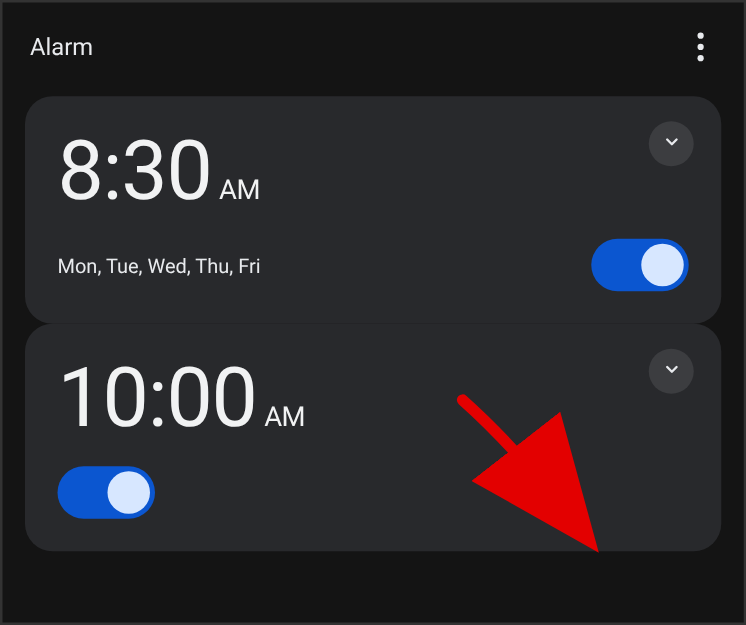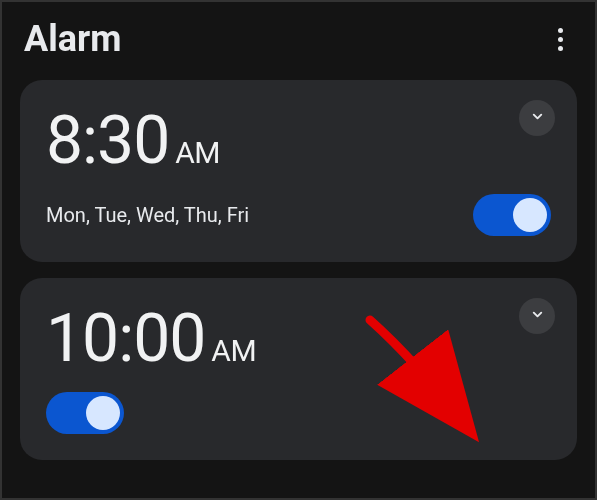--- a/index.html
+++ b/index.html
@@ -17,42 +17,41 @@
       overflow: hidden;
       border: 2px solid #333;
     }
     .header {
       display: flex;
       justify-content: space-between;
       align-items: center;
       padding: 16px 24px 20px 22px;
     }
     .header-title {
-      font-size: 36px;
-      font-weight: 700;
+      font-size: 19px;
+      font-weight: 400;
       color: #e8eaed;
     }
     .more-icon {
       display: flex;
       flex-direction: column;
       gap: 4px;
       padding: 8px;
       cursor: pointer;
     }
     .more-icon span {
       width: 5px;
       height: 5px;
       background: #e8eaed;
       border-radius: 50%;
     }
     .alarm-list {
       padding: 0 18px;
       display: flex;
       flex-direction: column;
-      gap: 16px;
     }
     .alarm-card {
       background: #28292c;
       border-radius: 22px;
       padding: 22px 26px 26px 26px;
       position: relative;
     }
     .expand-btn {
       position: absolute;
       top: 20px;
@@ -84,32 +83,32 @@
       margin-top: 6px;
     }
     .time-value {
       font-size: 66px;
       font-weight: 400;
       color: #f1f2f3;
       letter-spacing: -1px;
       line-height: 1;
     }
     .time-period {
-      font-size: 30px;
+      font-size: 22px;
       font-weight: 400;
       color: #f1f2f3;
       letter-spacing: -0.5px;
     }
     .bottom-row {
       display: flex;
       justify-content: space-between;
       align-items: center;
     }
     .days-text {
-      font-size: 20px;
+      font-size: 16px;
       color: #e8eaed;
       font-weight: 400;
     }
     .toggle {
       position: relative;
       width: 78px;
       height: 42px;
       background: #0b56d0;
       border-radius: 21px;
       cursor: pointer;

